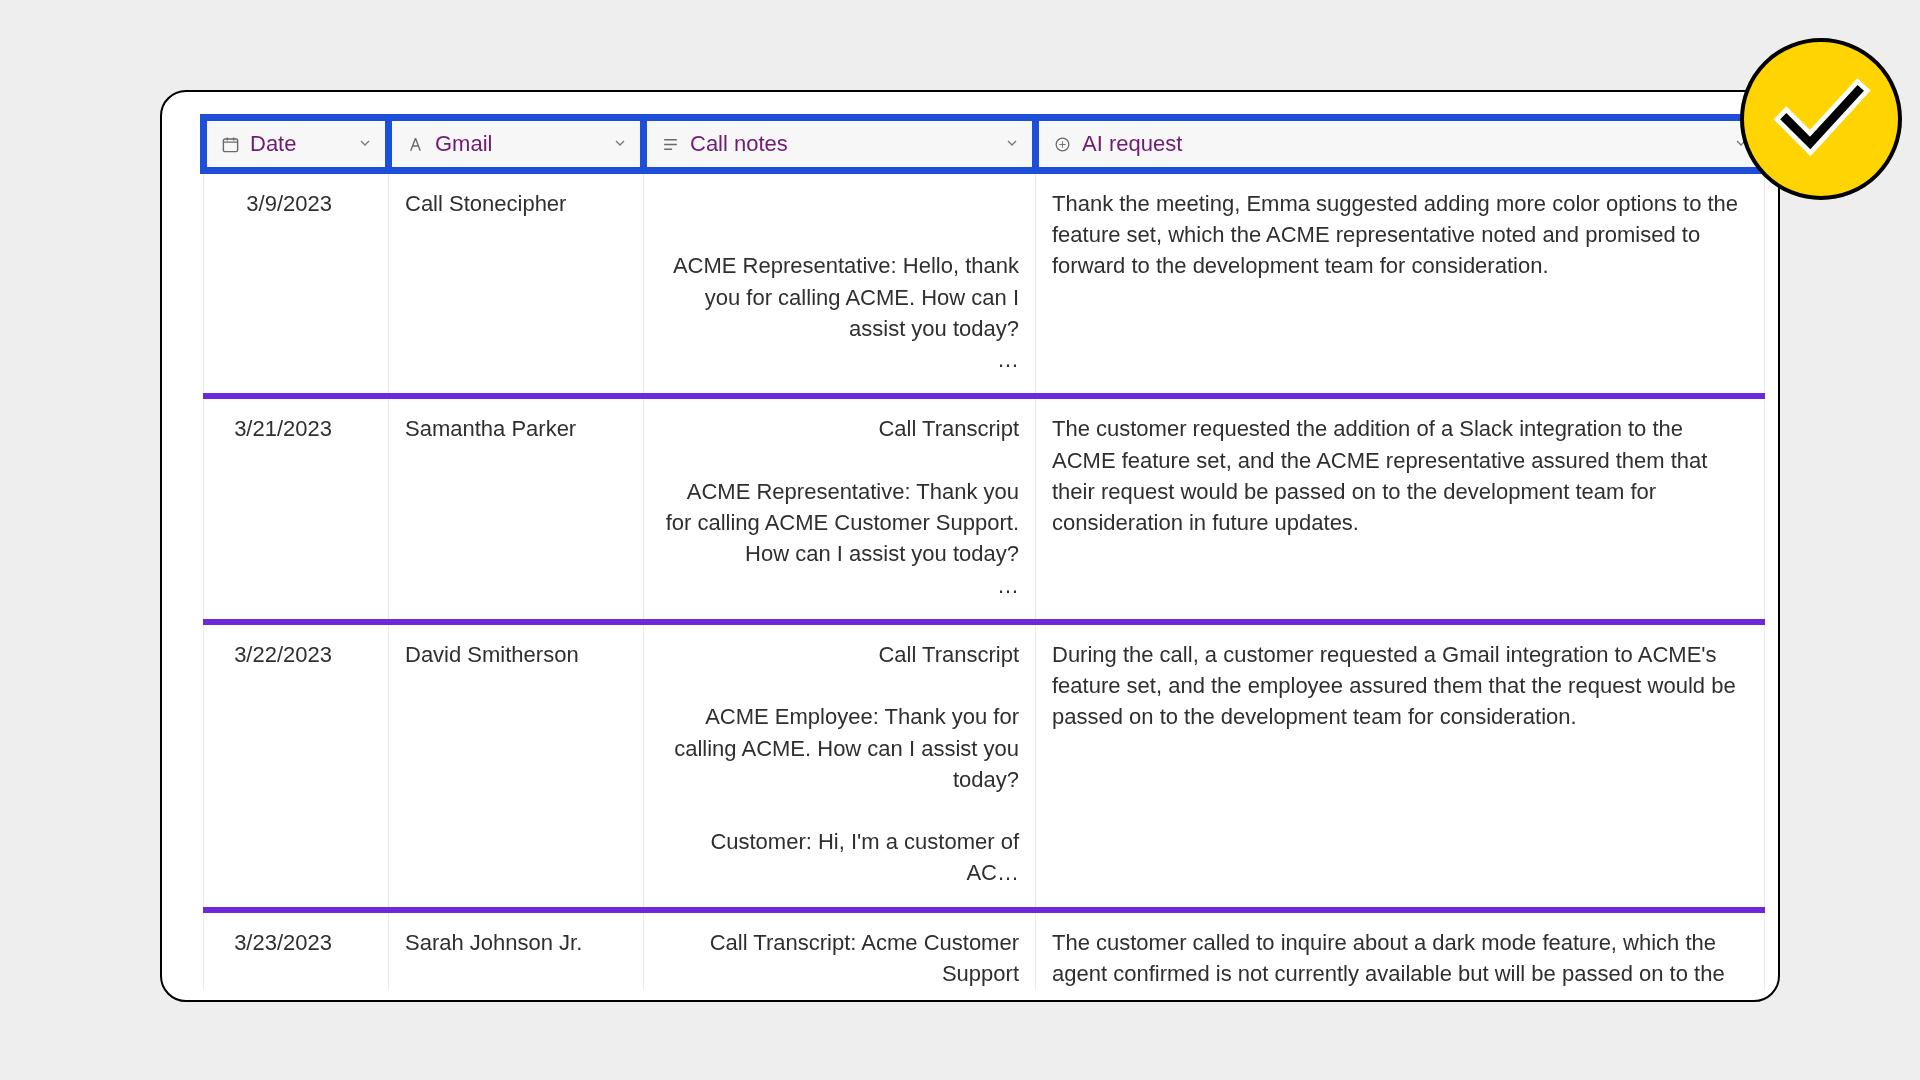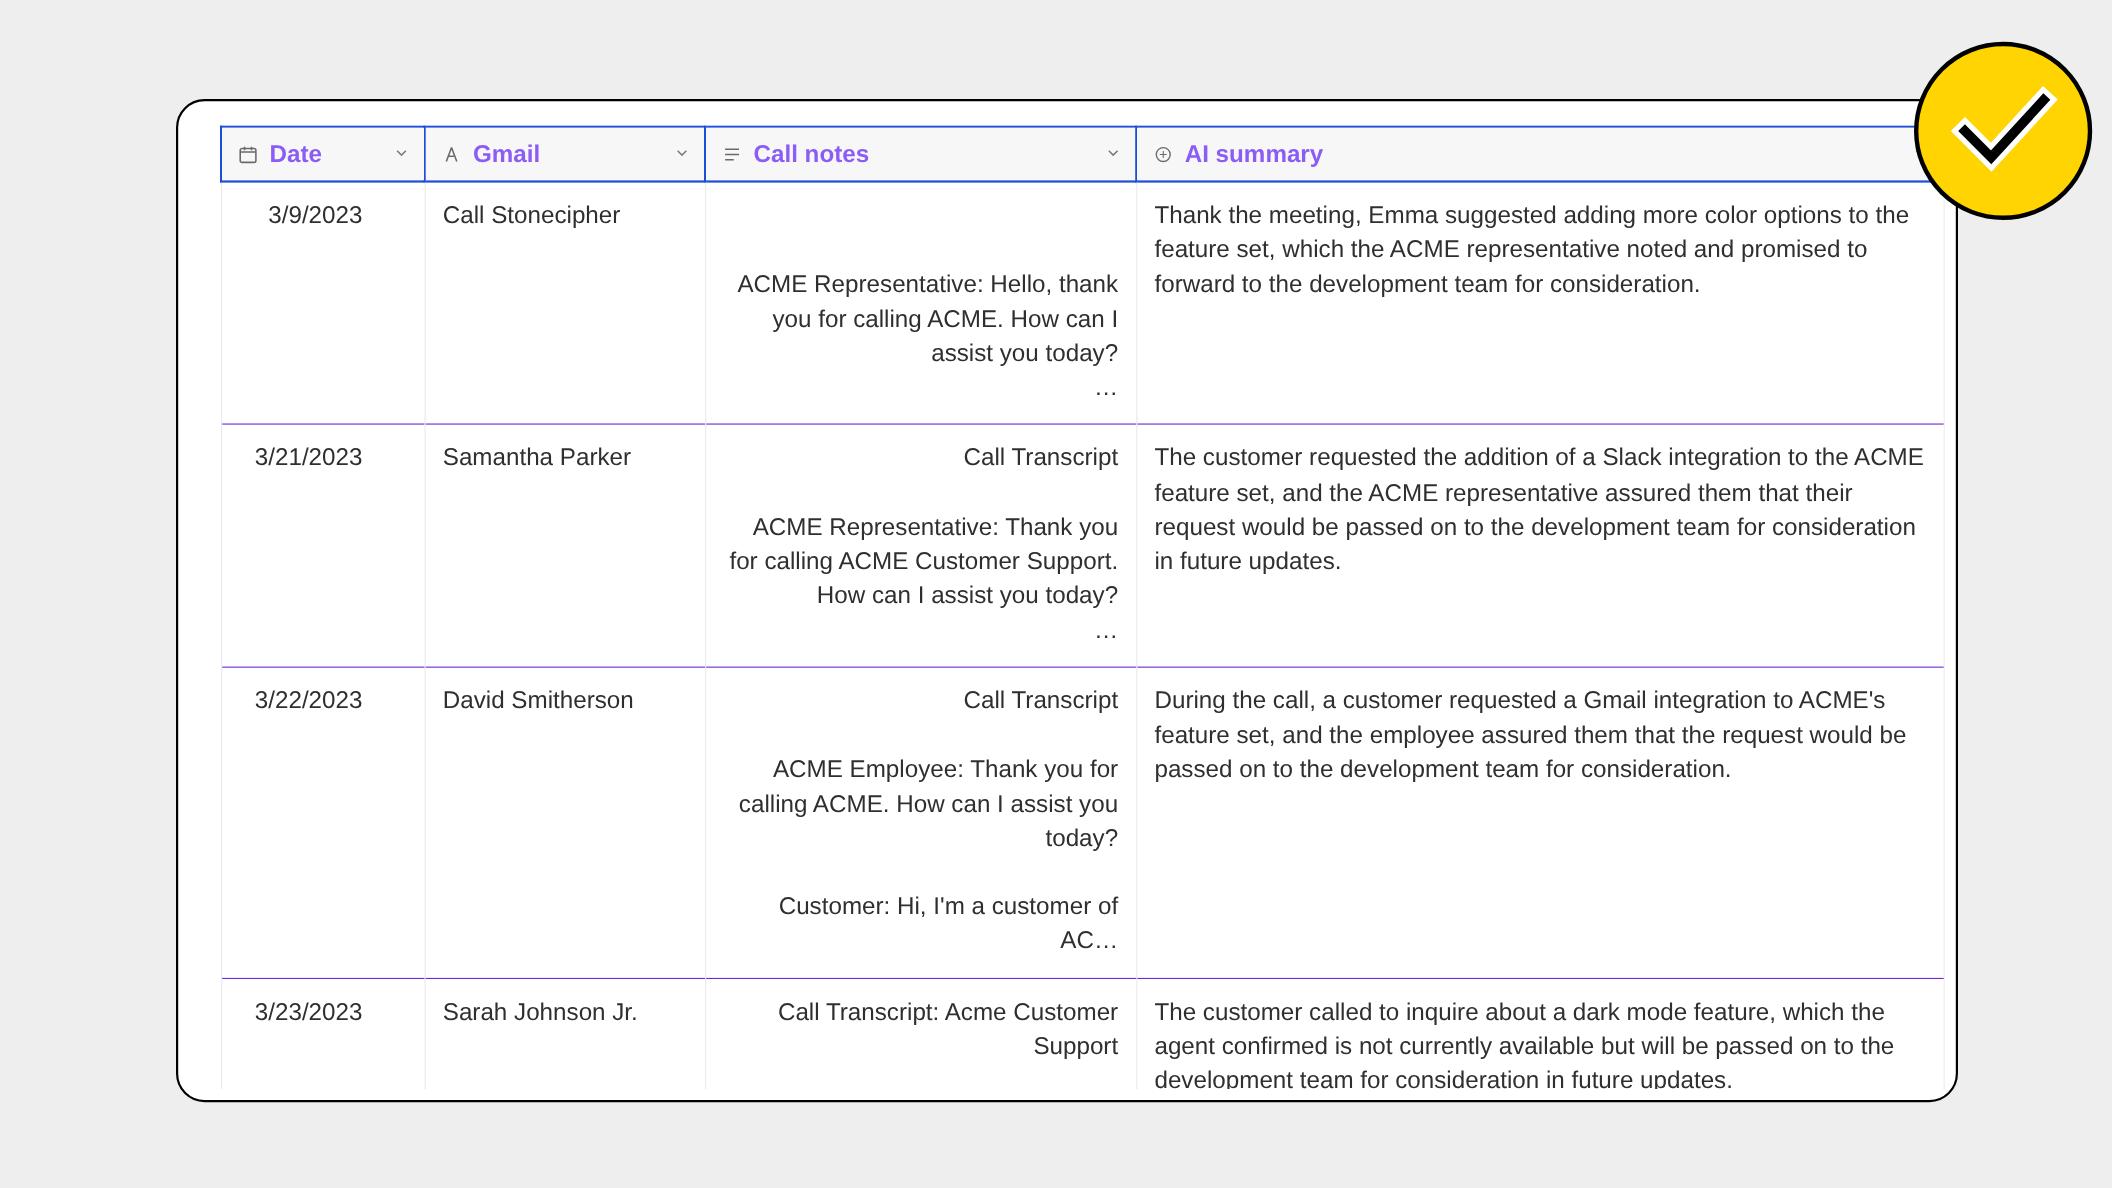--- a/index.html
+++ b/index.html
@@ -33,43 +33,43 @@
     width: 100%;
     border-collapse: collapse;
     table-layout: fixed;
   }
   col.c-date  { width: 185px; }
   col.c-name  { width: 255px; }
   col.c-notes { width: 392px; }
   col.c-sum   { width: auto; }
   thead th {
     background: #f7f7f7;
-    border: 2px solid #1d4ed8;
+    border: 7px solid #1d4ed8;
     text-align: left;
-    font-weight: 700;
+    font-weight: 400;
     font-size: 22px;
-    color: #8b5cf6;
+    color: #701a75;
     padding: 10px 14px;
     position: relative;
     height: 50px;
   }
   thead th .th-inner {
     display: flex;
     align-items: center;
     gap: 10px;
   }
   thead th .chev {
     position: absolute;
     right: 12px;
     top: 50%;
     transform: translateY(-50%);
     color: #7a7a7a;
   }
   tbody td {
-    border-top: 1px solid #6d28d9;
+    border-top: 6px solid #6d28d9;
     border-right: 1px solid #e9e9e9;
     vertical-align: top;
     padding: 14px 16px 18px 16px;
     font-size: 22px;
     line-height: 1.42;
     color: #2f2f2f;
   }
   tbody td.date-cell { text-align: right; padding-right: 56px; }
   tbody td:first-child { border-left: 1px solid #e9e9e9; }
   .pre { white-space: pre-line; text-align: right; }
@@ -150,21 +150,21 @@
             </span>
           </th>
           <th>
             <span class="th-inner">
               <span class="icon">
                 <svg width="19" height="19" viewBox="0 0 24 24" fill="none" stroke="currentColor" stroke-width="1.6">
                     <circle cx="12" cy="12" r="8"></circle>
                     <path d="M12 8v8M8 12h8" stroke-width="1.2"></path>
                   </svg>
               </span>
-              <span>AI summary</span>
+              <span>AI request</span>
             </span>
             <span class="chev">
               <svg width="16" height="16" viewBox="0 0 24 24" fill="none" stroke="currentColor" stroke-width="2">
                   <path d="M6 9l6 6 6-6"></path>
                 </svg>
             </span>
           </th>
         </tr>
       </thead>
       <tbody>

